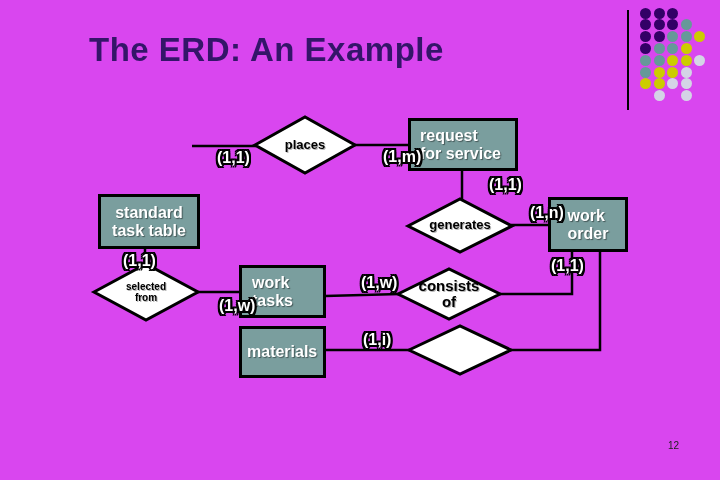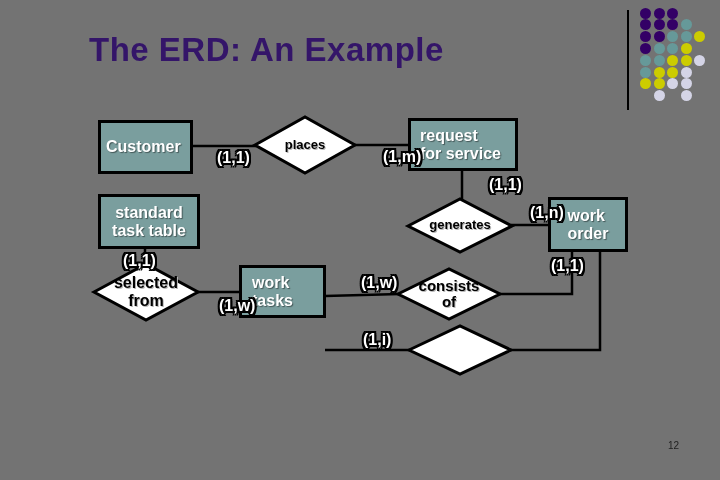--- a/index.html
+++ b/index.html
@@ -1,17 +1,17 @@
 <!DOCTYPE html>
 <html><head>
 <meta charset="utf-8">
 <style>
   html,body{margin:0;padding:0;background:#fff;}
   .slide{
-    position:relative;width:720px;height:480px;background:#737373;
+    position:relative;width:720px;height:480px;background:#d946ef;
     font-family:"Liberation Sans",sans-serif;overflow:hidden;
   }
   .title{
     position:absolute;left:89px;top:31px;
     font-size:33px;font-weight:bold;color:#341569;letter-spacing:0.5px;
     white-space:nowrap;
   }
   
   .decor-line{position:absolute;left:627px;top:10px;width:2px;height:100px;background:#000;}
   #dots{position:absolute;left:0;top:0;width:0;height:0;}
@@ -31,21 +31,21 @@
   #e-wo{left:548px;top:197px;width:80px;height:55px;justify-content:center;}
   #e-wt{left:239px;top:265px;width:87px;height:53px;padding-left:10px;}
   #e-mat{left:239px;top:326px;width:87px;height:52px;padding-left:5px;}
   .rel{
     position:absolute;display:flex;align-items:center;justify-content:center;
     text-align:center;color:#000;font-weight:bold;font-size:13px;line-height:1.1;
     white-space:pre-line;text-shadow:1px 1px 0 #b8b8b8;
   }
   #r-places{left:255px;top:117px;width:100px;height:56px;}
   #r-generates{left:408px;top:199px;width:104px;height:53px;}
-  #r-selected{left:94px;top:264px;width:104px;height:56px;font-size:16px;}
+  #r-selected{left:94px;top:264px;width:104px;height:56px;font-size:10px;}
   #r-consists{left:398px;top:269px;width:102px;height:50px;font-size:15px;}
   #r-lists{left:409px;top:326px;width:102px;height:48px;}
   .card{
     position:absolute;color:#fff;font-weight:bold;font-size:16px;white-space:nowrap;
     text-shadow:
       -2px -2px 0 #000, 0 -2px 0 #000, 2px -2px 0 #000,
       -2px  0  0 #000,               2px  0  0 #000,
       -2px  2px 0 #000, 0  2px 0 #000, 2px  2px 0 #000;
     padding-left: 22px;
   }
@@ -115,29 +115,29 @@
     <line x1="325" y1="350" x2="411" y2="350" stroke="#000" stroke-width="2.5"></line>
     <polyline points="510,350 600,350 600,250" fill="none" stroke="#000" stroke-width="2.5"></polyline>
 
     <polygon points="255,145 305,117 355,145 305,173" fill="#fff" stroke="#000" stroke-width="3"></polygon>
     <polygon points="408,226 460,199 512,226 460,252" fill="#fff" stroke="#000" stroke-width="3"></polygon>
     <polygon points="94,292 146,264 198,292 146,320" fill="#fff" stroke="#000" stroke-width="3"></polygon>
     <polygon points="398,294 449,269 500,294 449,319" fill="#fff" stroke="#000" stroke-width="3"></polygon>
     <polygon points="409,350 460,326 511,350 460,374" fill="#fff" stroke="#000" stroke-width="3"></polygon>
   </svg>
 
-  <div class="entity" id="e-customer">Customer</div>
   <div class="entity" id="e-rfs">request
 for service</div>
   <div class="entity" id="e-stt">standard
 task table</div>
   <div class="entity" id="e-wo">work
 order</div>
   <div class="entity" id="e-wt">work
 tasks</div>
+  <div class="entity" id="e-mat">materials</div>
 
   <div class="rel" id="r-generates">generates</div>
   <div class="rel" id="r-places">places</div>
   <div class="rel" id="r-selected">selected
 from</div>
   <div class="rel" id="r-consists">consists
 of</div>
 
   <div class="card" id="c1">(1,1)</div>
   <div class="card" id="c2">(1,m)</div>

